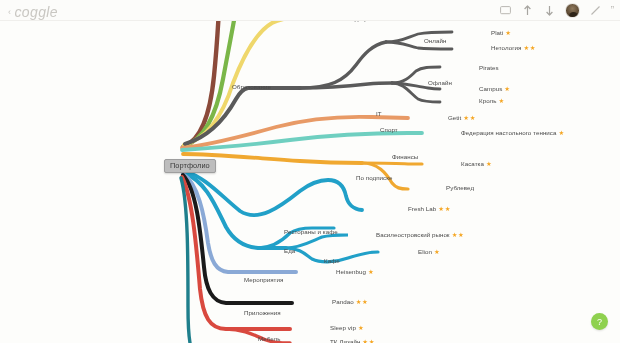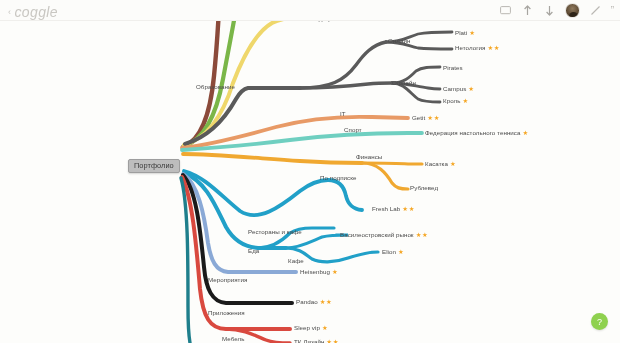--- a/index.html
+++ b/index.html
@@ -63,20 +63,21 @@
 
   
   .node {
     position: absolute;
     white-space: nowrap;
     font-size: 6.2px;
     color: #4a4a4a;
     line-height: 8px;
     transform: translateY(-50%);
     letter-spacing: .05px;
+    margin-left: 36px;
   }
   .node.root {
     font-size: 7.4px;
     color: #3a3a3a;
     background: #bdbdbd;
     border: 1px solid #9e9e9e;
     border-radius: 2px;
     padding: 2px 5px;
     box-shadow: 0 1px 2px rgba(0,0,0,.16);
   }

